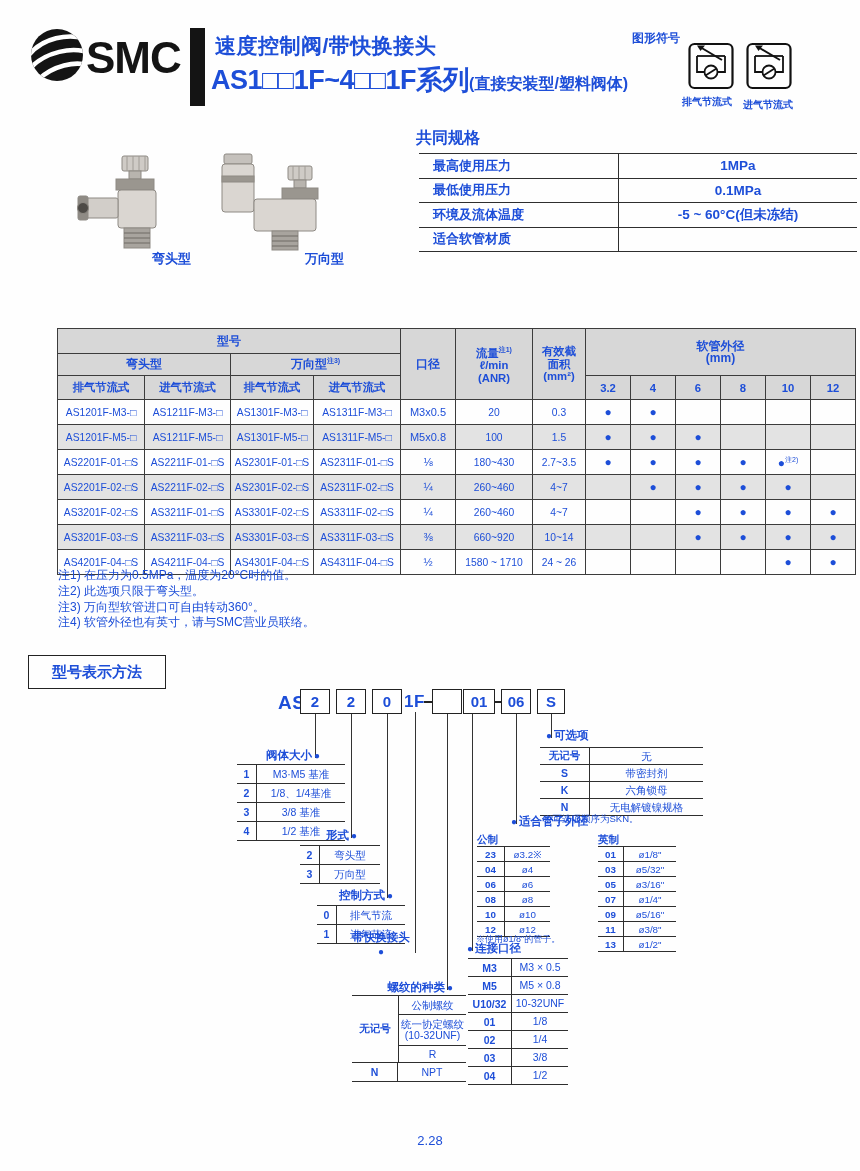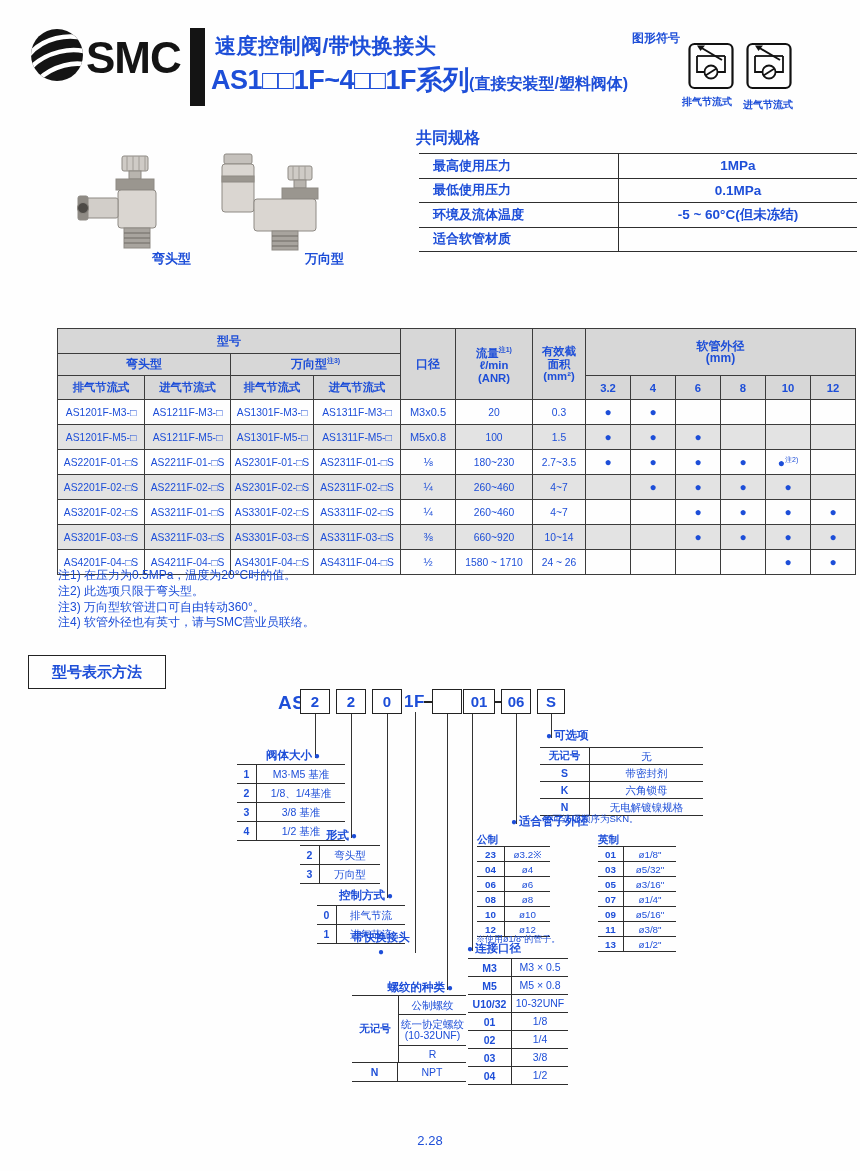--- a/index.html
+++ b/index.html
@@ -287,21 +287,21 @@
           <td class="dotcell"></td>
           <td class="dotcell"></td>
           <td class="dotcell"></td>
         </tr>
         <tr>
           <td>AS2201F-01-□S</td>
           <td>AS2211F-01-□S</td>
           <td>AS2301F-01-□S</td>
           <td>AS2311F-01-□S</td>
           <td class="port">⅛</td>
-          <td>180~230</td>
+          <td>180~430</td>
           <td>2.7~3.5</td>
           <td class="dotcell">●</td>
           <td class="dotcell">●</td>
           <td class="dotcell">●</td>
           <td class="dotcell">●</td>
           <td class="dotcell">●<sup>注2)</sup></td>
           <td class="dotcell"></td>
         </tr>
         <tr class="stripe">
           <td>AS2201F-02-□S</td>

